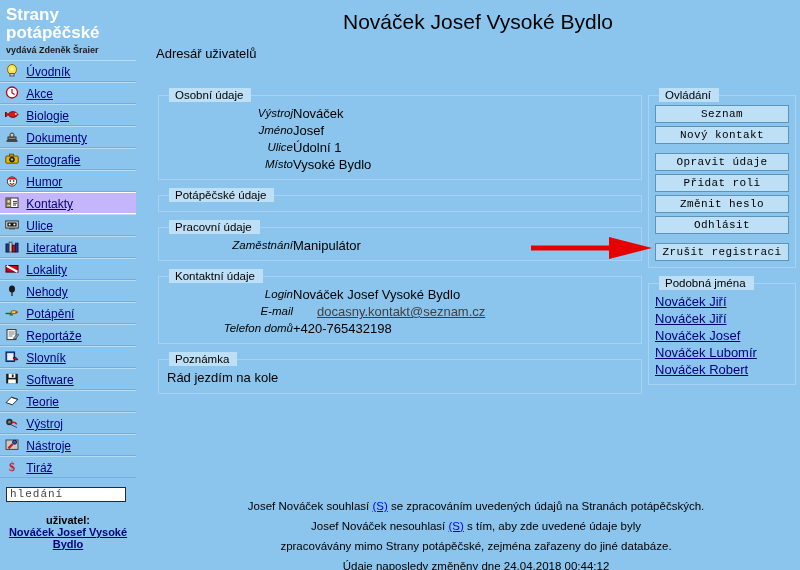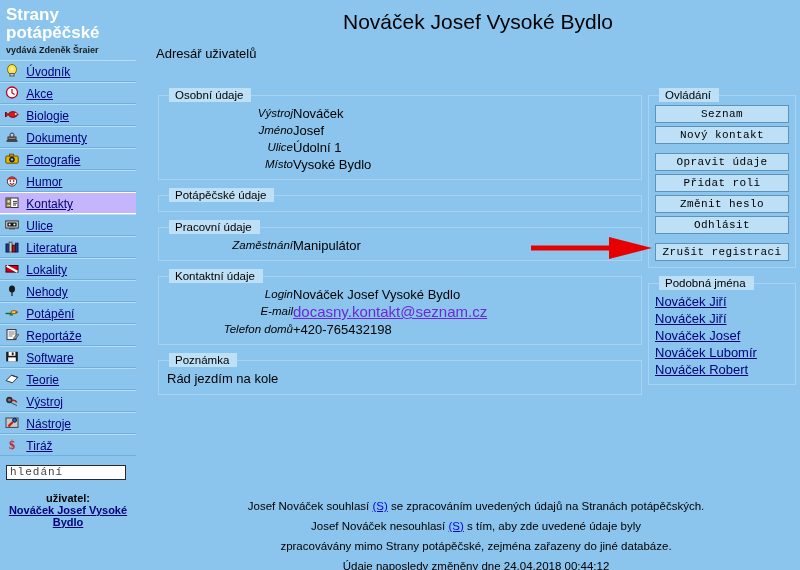--- a/index.html
+++ b/index.html
@@ -183,23 +183,24 @@
     font-size: 11.5px;
     padding-right: 7px;
     line-height: 15px;
     white-space: nowrap;
   }
   td.v {
     font-size: 13px;
     line-height: 15px;
   }
   td.v a {
-    color: #6d28d9;
+    color: #404040;
     text-decoration: underline;
-    font-size: 15px;
+    font-size: 13px;
+    margin-left: 24px;
   }
   .note-text {
     font-size: 13px;
     padding: 1px 0 2px 2px;
   }
 
   
   .btn {
     display: block;
     width: 100%;
@@ -393,20 +394,28 @@
 
       <li>
         <span class="mi"><svg width="14" height="13" viewBox="0 0 14 13">
               <rect x="2" y="1.6" width="9" height="10" fill="#fff" stroke="#333"></rect>
               <path d="M3.6 4h6M3.6 6h6M3.6 8h4" stroke="#666" stroke-width="0.9"></path>
               <path d="M9 9.5 12.6 5.9l1.2 1.2L10.2 10.7l-1.6.4z" fill="#9a9a9a" stroke="#333" stroke-width="0.7"></path>
             </svg></span>
         <a href="#">Reportáže</a>
       </li>
 
+      <li>
+        <span class="mi"><svg width="14" height="13" viewBox="0 0 14 13">
+              <rect x="1" y="2" width="8.6" height="9.4" fill="#2b5fb5" stroke="#0a1b4a"></rect>
+              <rect x="2.2" y="3.2" width="6.2" height="7" fill="#eaf2ff"></rect>
+              <path d="M8.4 7.6c2.2-.6 3.8.6 4.4 2-1.6.6-3.4.2-4.4-1z" fill="#d01818" stroke="#5a0000"></path>
+            </svg></span>
+        <a href="#">Slovník</a>
+      </li>
 
       <li>
         <span class="mi"><svg width="14" height="13" viewBox="0 0 14 13">
               <rect x="1.2" y="1.8" width="11.6" height="9.6" fill="#1a1a1a"></rect>
               <rect x="3.6" y="1.8" width="6.8" height="4" fill="#fff"></rect>
               <rect x="6.8" y="2.4" width="1.8" height="2.8" fill="#1a1a1a"></rect>
               <rect x="3.2" y="7.4" width="7.6" height="4" fill="#fff"></rect>
             </svg></span>
         <a href="#">Software</a>
       </li>

